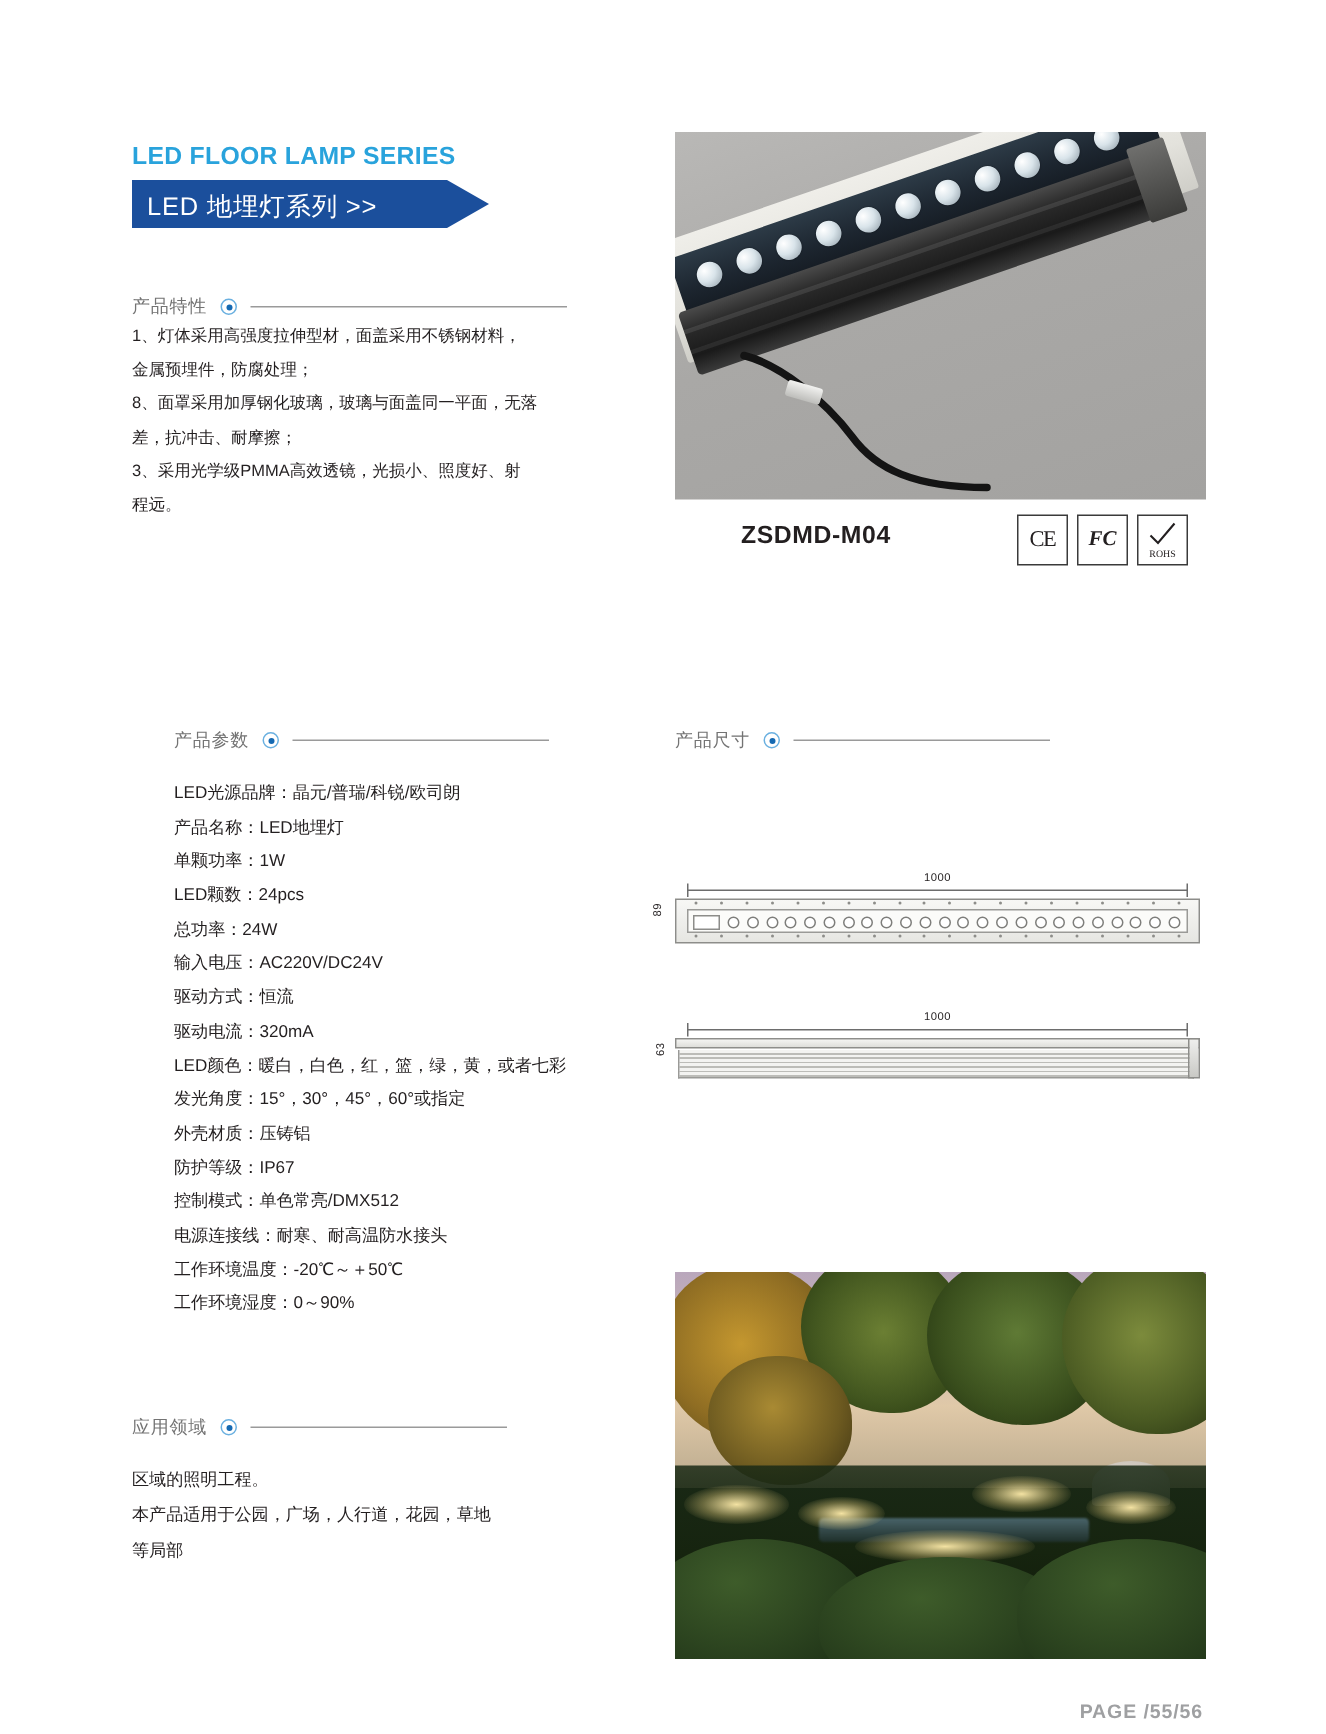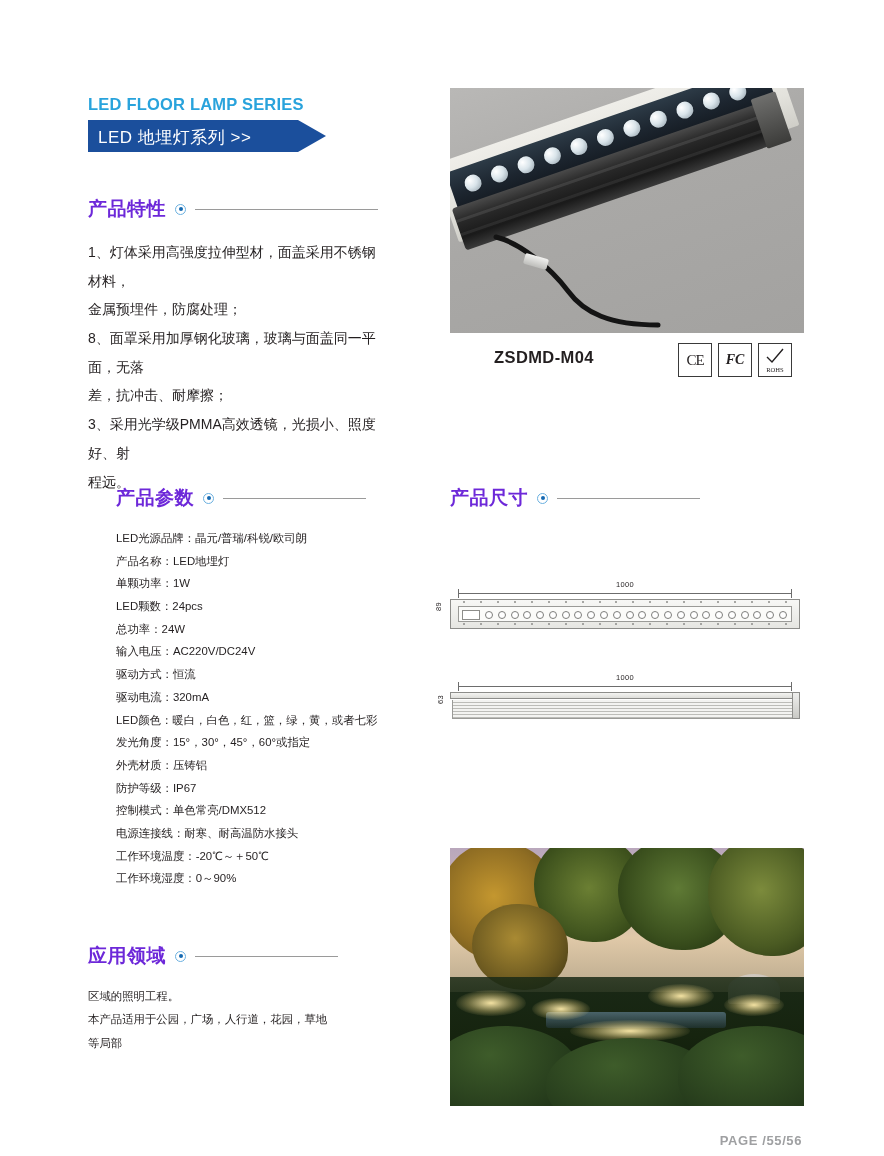--- a/index.html
+++ b/index.html
@@ -61,23 +61,23 @@
     z-index: 2;
   }
 
   
   .sec-head {
     display: flex;
     align-items: center;
     gap: 9px;
   }
   .sec-head .title {
-    font-size: 19px;
-    font-weight: bold;
-    color: #6d28d9;
+    font-size: 12px;
+    font-weight: normal;
+    color: #737373;
     letter-spacing: 0.5px;
     white-space: nowrap;
   }
   .sec-head .dot-outer {
     width: 11px; height: 11px;
     border: 1.4px solid #6ab0e0;
     border-radius: 50%;
     position: relative;
     flex: 0 0 auto;
   }
@@ -96,22 +96,21 @@
   }
 
   
   .features {
     position: absolute;
     left: 88px;
     top: 196px;
     width: 290px;
   }
   .features-body {
-    margin-top: 16px;
-    font-size: 14px;
+    font-size: 11px;
     line-height: 2.05;
     color: #231f20;
   }
   .features-body p { margin: 0; }
 
   .params {
     position: absolute;
     left: 88px;
     top: 485px;
     width: 250px;

